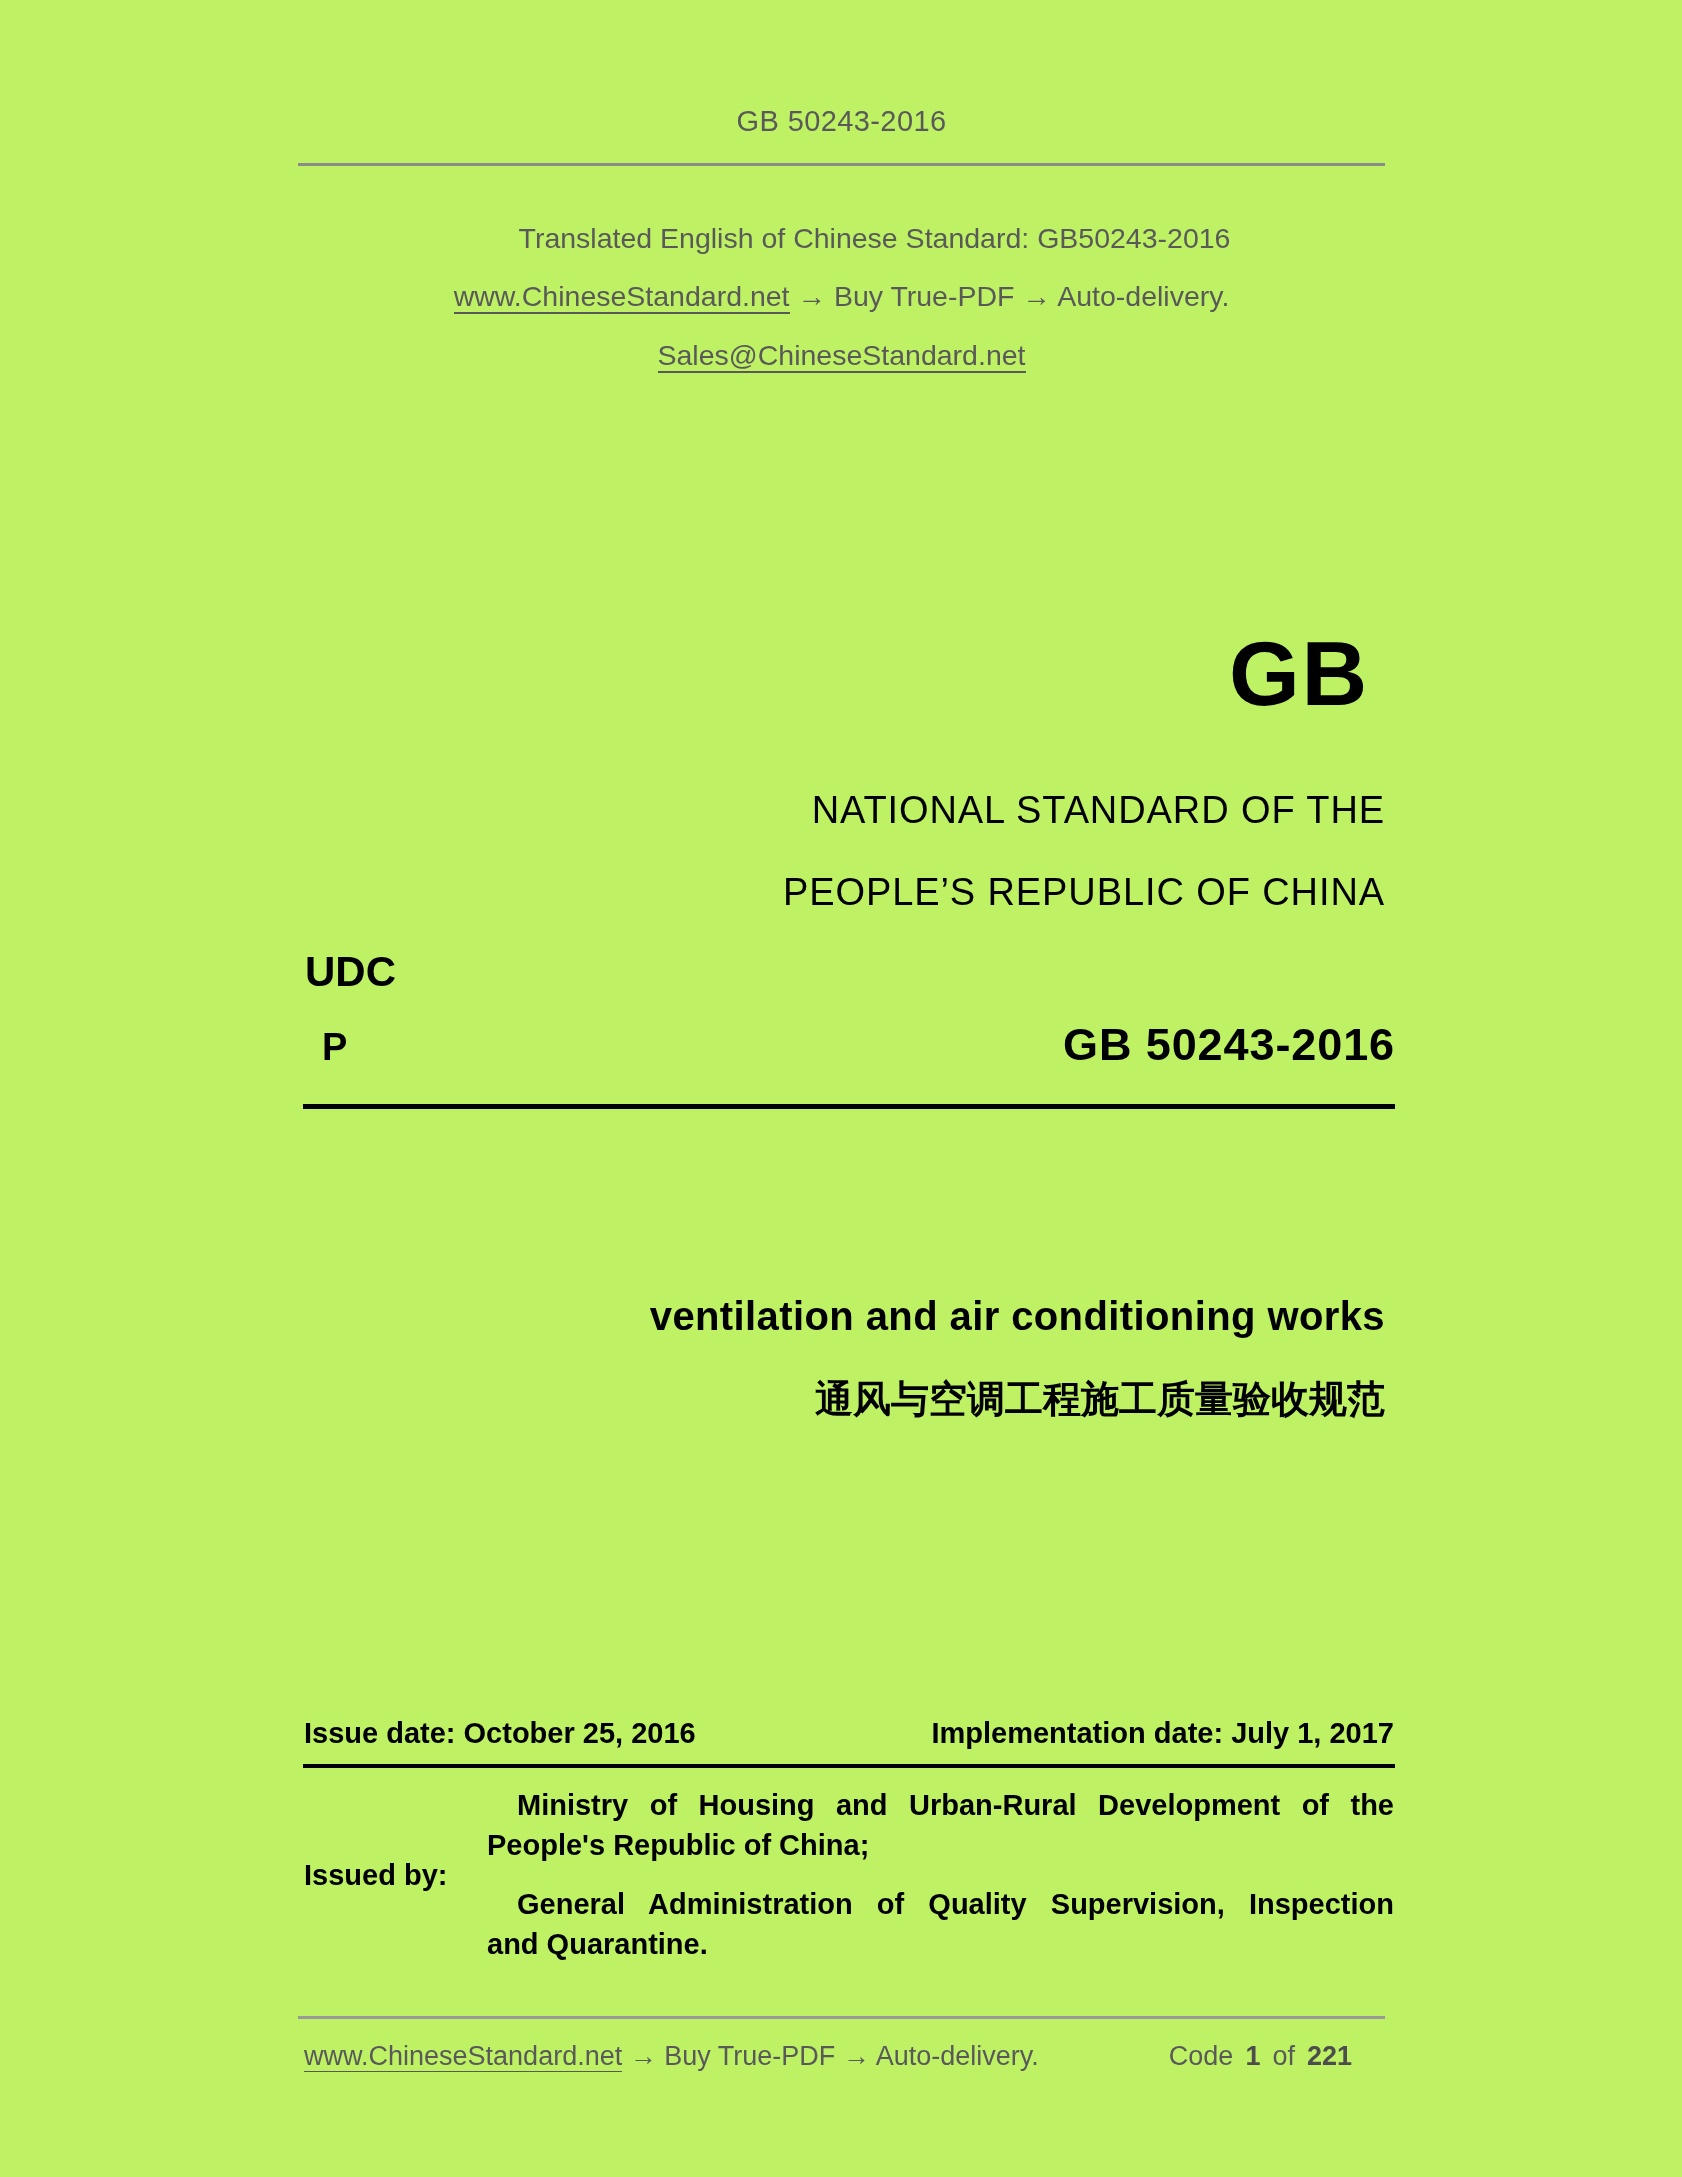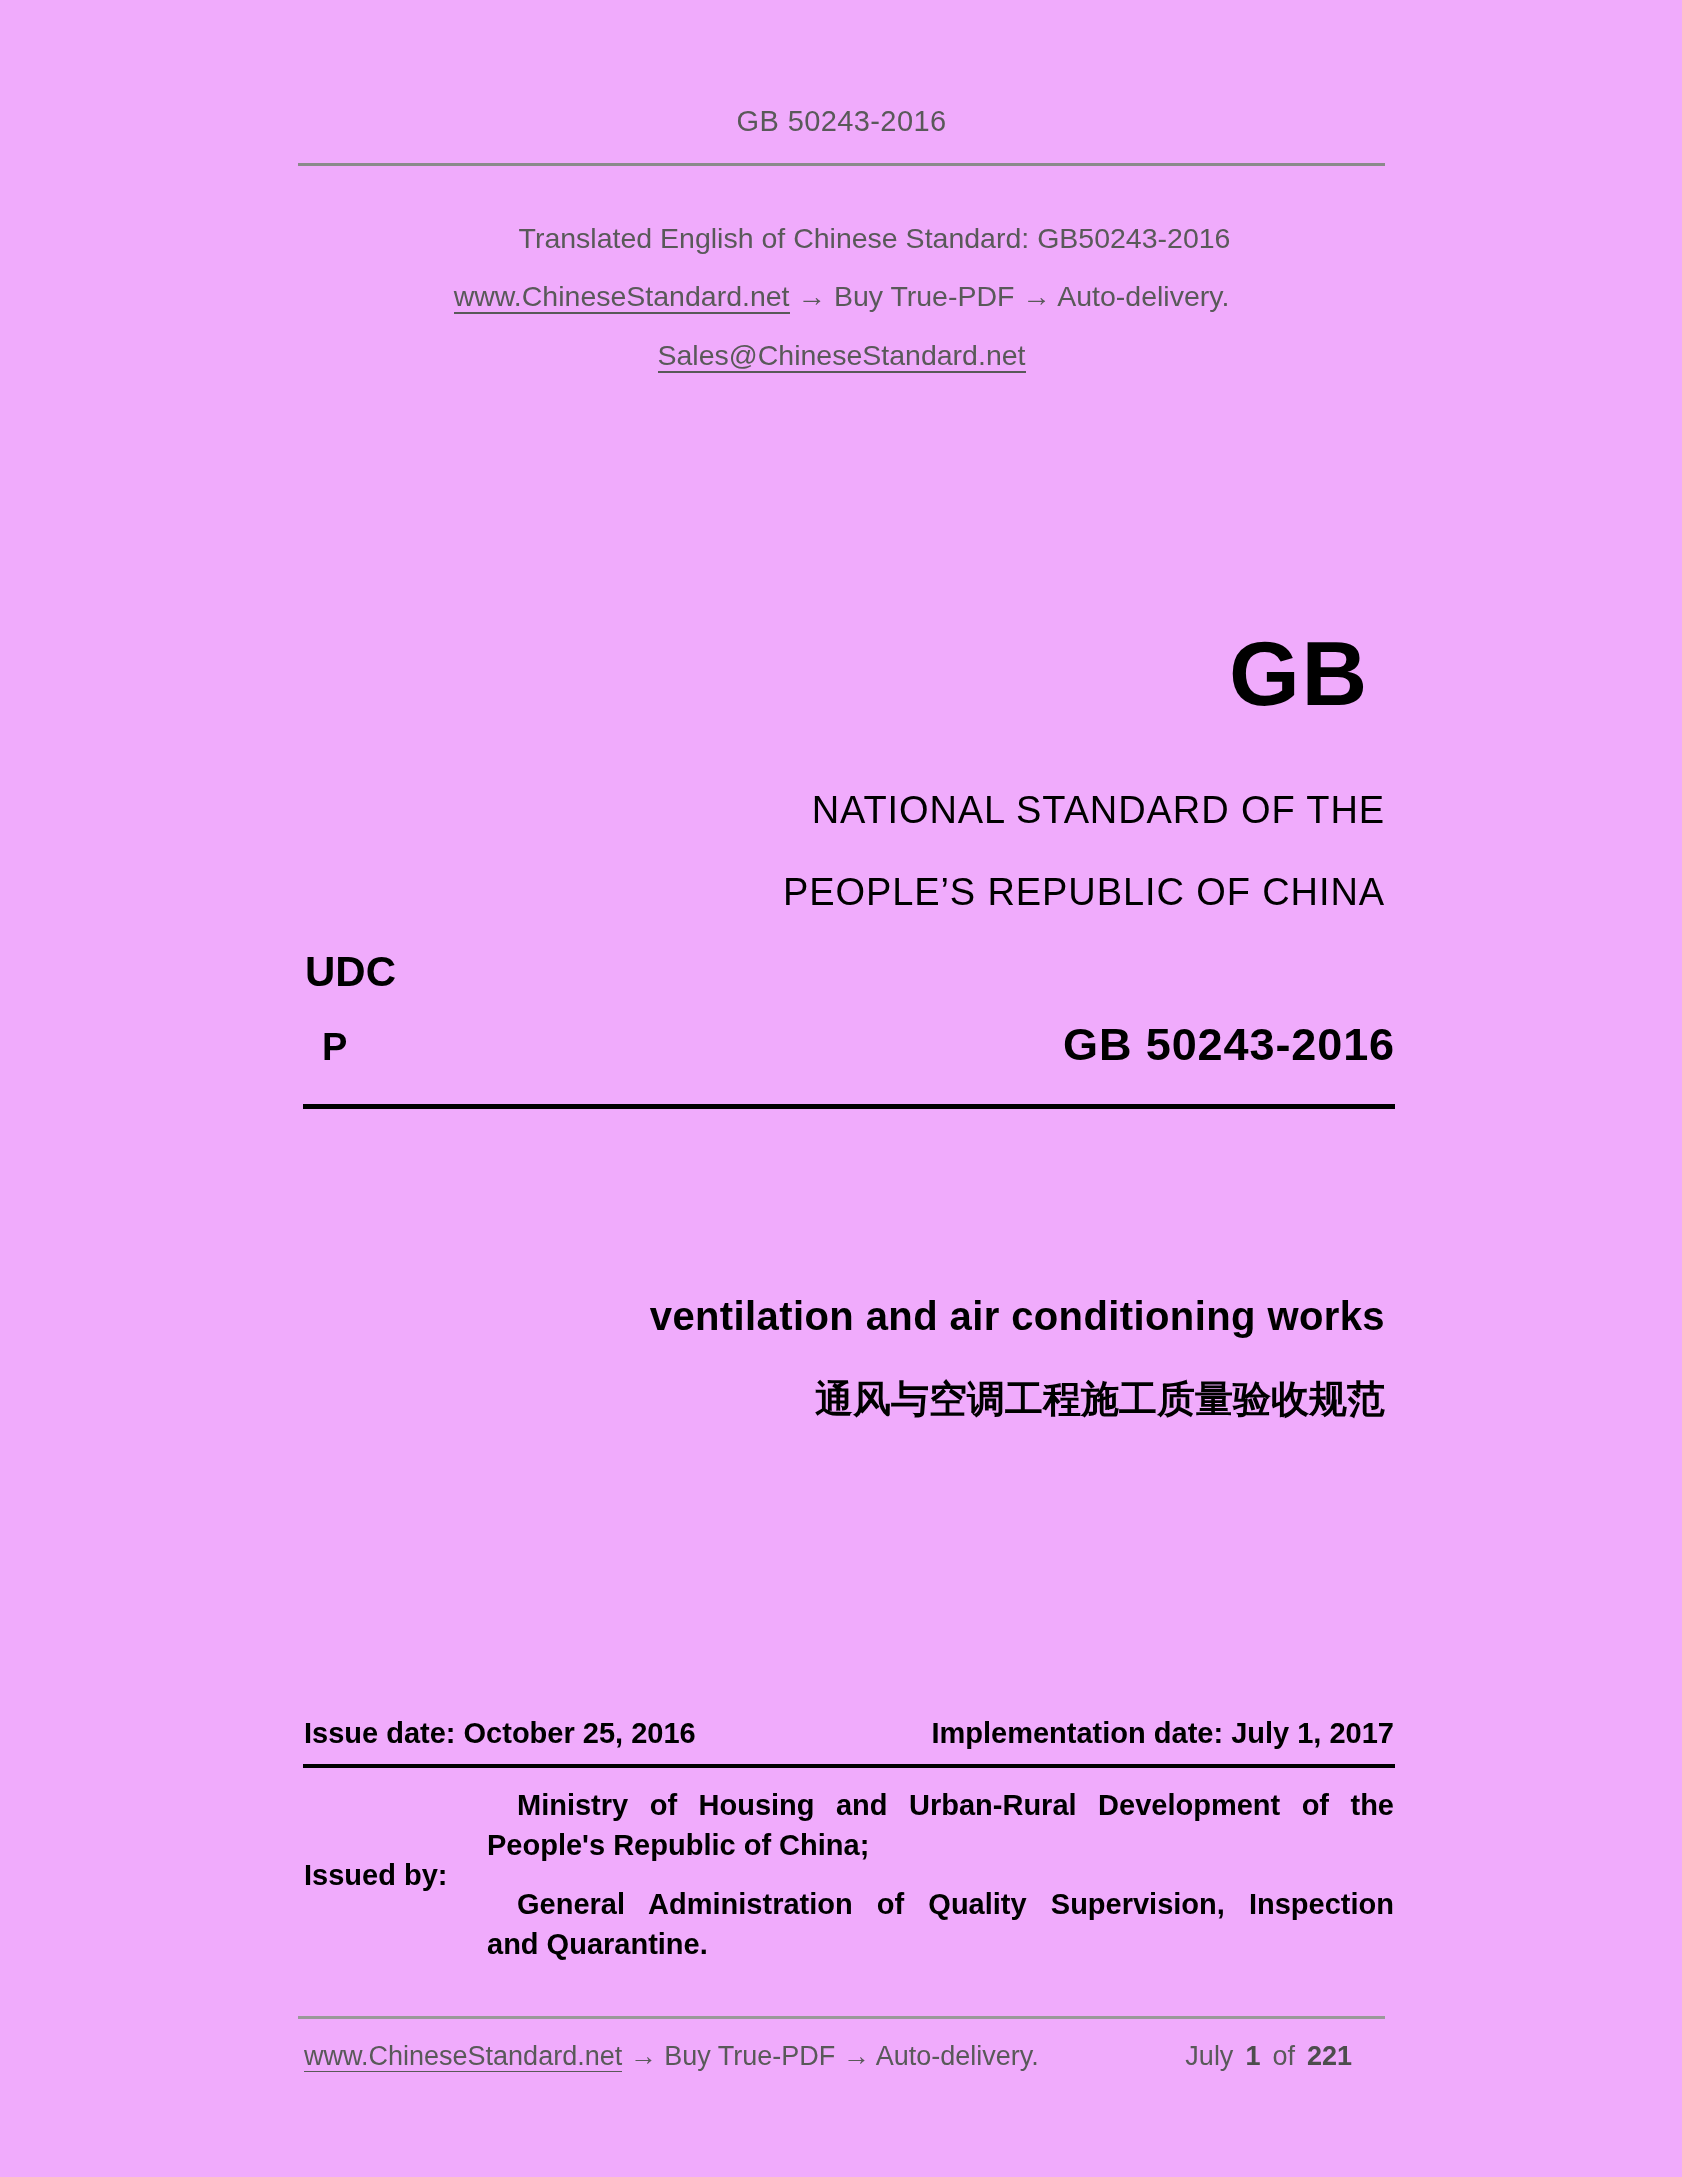--- a/index.html
+++ b/index.html
@@ -1,20 +1,20 @@
 <!DOCTYPE html>
 <html style="font-size:14px"><head>
 <meta charset="utf-8">
 <style>
   html,body{margin:0;padding:0;background:#ffffff;}
   .page{
     position:relative;
     width:1683px;
     height:2177px;
-    background:#f0abfc;
+    background:#bef264;
     overflow:hidden;
     font-family:"Liberation Sans","DejaVu Sans",sans-serif;
     color:#000000;
   }
   .abs{position:absolute;}
   .centercol{left:298px;width:1087px;text-align:right;}
   .muted{color:#595959;}
   .rule{position:absolute;}
   .hdr-code{top:105px;left:0;width:100%;text-align:center;font-size:29px;letter-spacing:0.4px;}
   .hdr-rule{top:163px;left:298px;width:1087px;height:2.6px;background:#8a8a8a;}
@@ -96,21 +96,21 @@
       <div class="jline">General Administration of Quality Supervision, Inspection</div>
       <div>and Quarantine.</div>
     </div>
   </div>
 
   <div class="rule footer-rule"></div>
 
   <div class="abs footer muted">
     <div class="footer-left"><a class="glink f">www.ChineseStandard.net</a><span> → Buy True-PDF → Auto-delivery.</span></div>
     <div class="footer-right">
-      <span>July</span>
+      <span>Code</span>
       <b>1</b>
       <span>of</span>
       <b>221</b>
     </div>
   </div>
 
 </div>
 
 
 </body></html>

